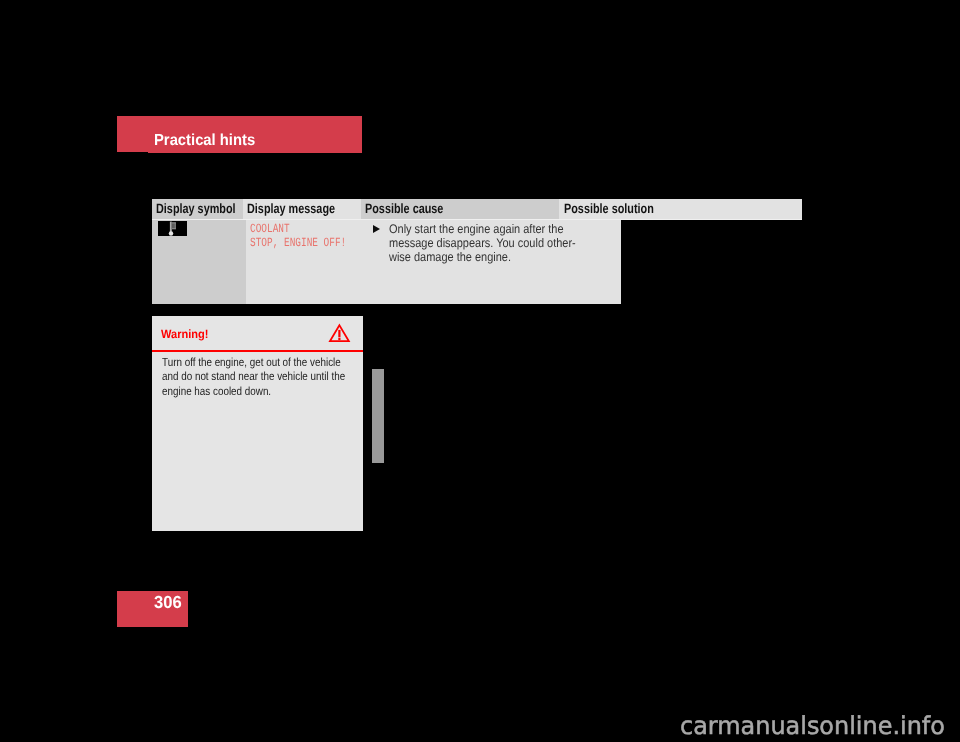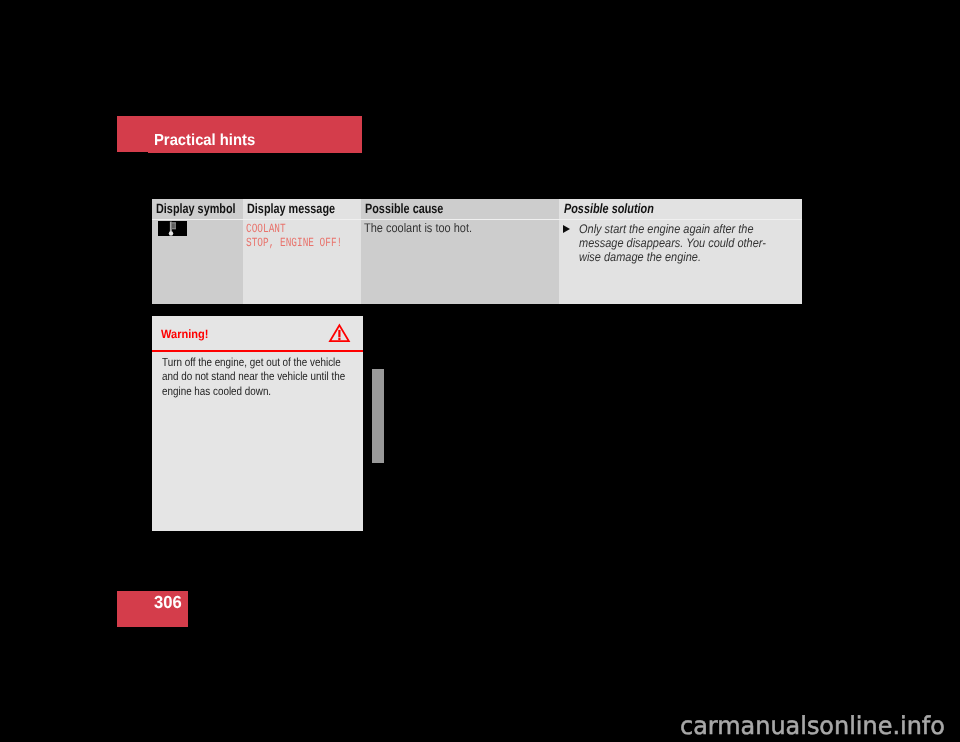--- a/index.html
+++ b/index.html
@@ -21,21 +21,21 @@
 
   
   .tbl{position:absolute;left:152px;top:199px;width:650px;}
   .hsep{position:absolute;left:152px;top:219.2px;width:650px;height:1px;
         background:#f0f0f0;z-index:3;}
   .trow{display:flex;}
   .col{box-sizing:border-box;position:relative;}
   .c1{width:94px;}
   .c2{width:123px;}
   .c3{width:206px;}
-  .c4{width:252px;font-style:italic;}
+  .c4{width:252px;}
   .shade-a{background:#cdcdcd;}
   .shade-b{background:#e2e2e2;}
   .thead .col{height:20.3px;}
   .thead .txt{position:absolute;left:4.3px;top:2.9px;
             font-weight:bold;font-size:13.6px;line-height:13.6px;color:#121212;
             display:inline-block;transform:scaleX(0.798);transform-origin:left top;
             white-space:nowrap;}
   .tbody .col{height:84.7px;}
 
   .msg{position:absolute;left:3.8px;top:2.3px;}
@@ -127,23 +127,20 @@
             <rect x="16.8" y="1.4" width="0.9" height="6.8" fill="#8f8f8f"></rect>
           </svg>
         </div>
       </div>
       <div class="col c2 shade-b">
         <div class="msg">
           <span class="line">COOLANT</span>
           <span class="line">STOP, ENGINE OFF!</span>
         </div>
       </div>
-      <div class="col c3 shade-a">
-        <div class="cause">The coolant is too hot.</div>
-      </div>
       <div class="col c4 shade-b">
         <div class="sol">
           <div class="item">
             <span class="tri"></span>
             <span class="line">Only start the engine again after the</span>
             <span class="line">message disappears. You could other-</span>
             <span class="line">wise damage the engine.</span>
           </div>
         </div>
       </div>

